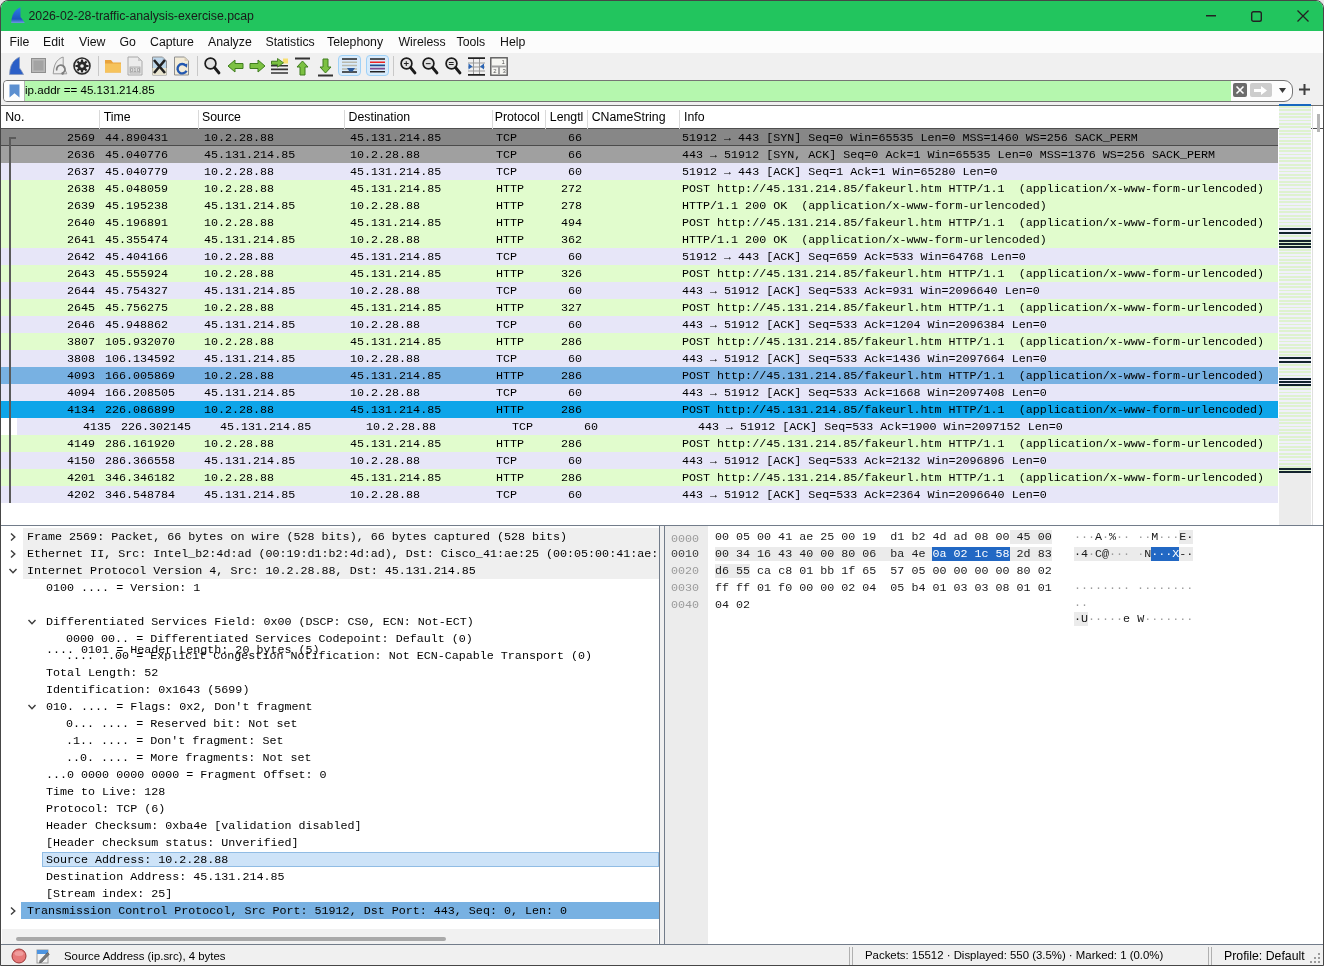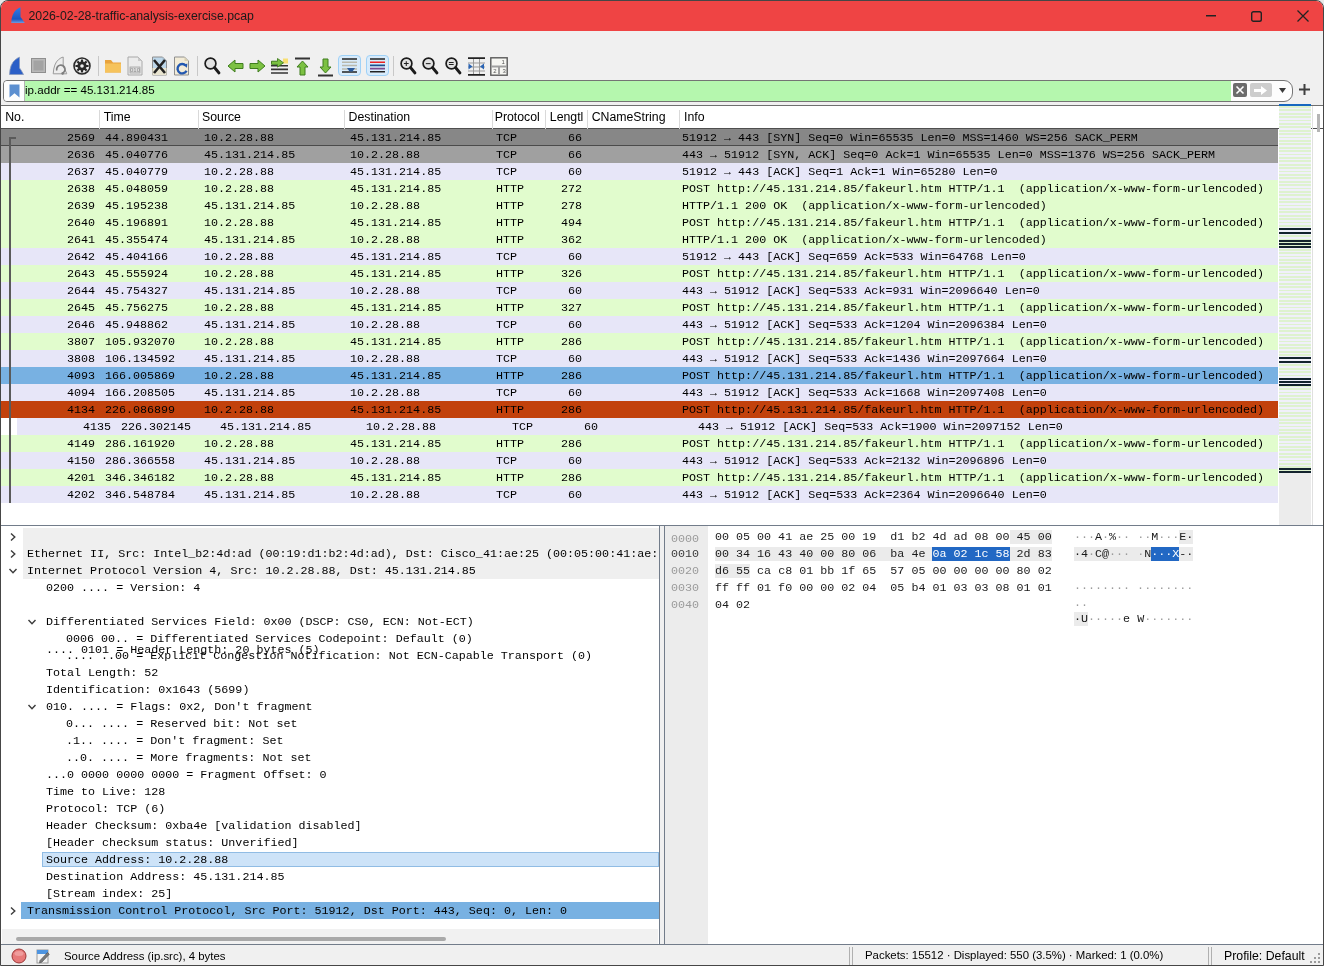--- a/index.html
+++ b/index.html
@@ -1,20 +1,20 @@
 <!DOCTYPE html>
 <html><head><meta charset="utf-8">
 <style>
 *{margin:0;padding:0;box-sizing:content-box;}
 html,body{width:1324px;height:966px;overflow:hidden;background:#e8e8e8;}
 body{font-family:"Liberation Sans",sans-serif;position:relative;}
 .abs{position:absolute;}
 #win{position:absolute;left:0;top:0;width:1322px;height:964px;border:1px solid #464646;border-radius:8px 8px 0 0;background:#f0f0f0;overflow:hidden;}
 
-#title{position:absolute;left:0;top:0;width:100%;height:30px;background:#ef4444;}
+#title{position:absolute;left:0;top:0;width:100%;height:30px;background:#22c55e;}
 #title .txt{position:absolute;left:27.5px;top:7.5px;font-size:12.3px;color:#1a1a1a;}
 
 #menu{position:absolute;left:0;top:30px;width:100%;height:22px;background:#fcfcfc;font-size:12.3px;color:#111;}
 #menu span{position:absolute;top:4px;}
 
 #toolbar{position:absolute;left:0;top:52px;width:100%;height:26px;background:#f0f0f0;}
 .tsep{position:absolute;top:3px;width:1px;height:20px;background:#c8c8c8;}
 .pressed{position:absolute;top:1.5px;width:23px;height:21px;background:#d8ebfb;border:1.5px solid #9fd1f7;border-radius:4px;box-sizing:border-box;}
 
 #fbar{position:absolute;left:0;top:78px;width:100%;height:27px;background:#f0f0f0;}
@@ -57,20 +57,33 @@
         <rect width="10" height="1.5" fill="#222"></rect>
       </svg>
   <svg class="abs" style="left:1249.5px;top:9.5px;" width="11" height="11" viewBox="0 0 11 11">
         <rect x="0.7" y="0.7" width="9.6" height="9.6" rx="1.8" fill="none" stroke="#222" stroke-width="1.4"></rect>
       </svg>
   <svg class="abs" style="left:1295.5px;top:9px;" width="12" height="12" viewBox="0 0 12 12">
         <path d="M0.5,0.5 L11.5,11.5 M11.5,0.5 L0.5,11.5" stroke="#222" stroke-width="1.25"></path>
       </svg>
 </div>
 
+<div id="menu">
+  <span style="left:8.5px;">File</span>
+      <span style="left:42px;">Edit</span>
+      <span style="left:78px;">View</span>
+  <span style="left:118.5px;">Go</span>
+      <span style="left:149px;">Capture</span>
+      <span style="left:207px;">Analyze</span>
+  <span style="left:264.5px;">Statistics</span>
+      <span style="left:326px;">Telephony</span>
+      <span style="left:397.5px;">Wireless</span>
+  <span style="left:455.5px;">Tools</span>
+      <span style="left:499px;">Help</span>
+</div>
 
 <div id="toolbar">
 <svg class="abs" style="left:7px;top:3px;" width="17" height="20" viewBox="0 0 17 20">
 <path d="M1.5,18.5 Q2,8 7,4 Q9.5,1.8 11.5,1.2 L11.5,12 Q13,13.5 15.5,18.5 Z" fill="#2b5fc7" stroke="#8899bb" stroke-width="0.8"></path>
       </svg>
 <svg class="abs" style="left:30px;top:5px;" width="15" height="15" viewBox="0 0 15 15">
 <rect x="0.5" y="0.5" width="14" height="14" fill="#b9b9b9" stroke="#8f8f8f"></rect>
         <rect x="2.5" y="2.5" width="10" height="10" fill="#a3a3a3"></rect>
       </svg>
 <svg class="abs" style="left:51px;top:3px;" width="16" height="19" viewBox="0 0 16 19">
@@ -393,21 +406,21 @@
     </div>
 <div class="prow" style="top:383px;background:#e7e6f8;">
       <span class="c cno">4094</span>
       <span class="c" style="left:104px;">166.208505</span>
       <span class="c" style="left:203px;">45.131.214.85</span>
       <span class="c" style="left:349px;">10.2.28.88</span>
       <span class="c" style="left:495px;">TCP</span>
       <span class="c clen">60</span>
       <span class="c" style="left:681px;">443 → 51912 [ACK] Seq=533 Ack=1668 Win=2097408 Len=0</span>
     </div>
-<div class="prow" style="top:400px;background:#c2410c;">
+<div class="prow" style="top:400px;background:#0ea5e9;">
       <span class="c cno">4134</span>
       <span class="c" style="left:104px;">226.086899</span>
       <span class="c" style="left:203px;">10.2.28.88</span>
       <span class="c" style="left:349px;">45.131.214.85</span>
       <span class="c" style="left:495px;">HTTP</span>
       <span class="c clen">286</span>
       <span class="c" style="left:681px;">POST http://45.131.214.85/fakeurl.htm HTTP/1.1  (application/x-www-form-urlencoded)</span>
     </div>
 <div class="prow" style="top:417px;background:#e7e6f8;margin-left:16px;">
       <span class="c cno">4135</span>
@@ -478,37 +491,38 @@
 
 <div class="abs" style="left:0;top:524px;width:1324px;height:1.2px;background:#727c8a;"></div>
 <div class="abs" style="left:0;top:525px;width:658px;height:419px;background:#fff;border-right:1.2px solid #727c8a;"></div>
 <div class="abs" style="left:663px;top:525px;width:660px;height:419px;background:#fff;border-top:1.2px solid #727c8a;border-left:1.2px solid #727c8a;margin-top:-1px;"></div>
 <div class="abs" style="left:664px;top:525px;width:43px;height:418px;background:#ececec;"></div>
 <div class="abs" style="left:0;top:525px;width:658px;height:418px;overflow:hidden;">
 <div class="abs" style="left:22px;top:2px;width:636px;height:17px;background:#efefef;"></div>
 <svg class="abs" style="left:7px;top:5.5px;" width="10" height="10" viewBox="0 0 10 10">
         <polyline points="3,1.5 6.8,5 3,8.5" fill="none" stroke="#3c3c3c" stroke-width="1.4"></polyline>
       </svg>
+<div class="drow" style="left:26px;top:2px;">Frame 2569: Packet, 66 bytes on wire (528 bits), 66 bytes captured (528 bits)</div>
 <div class="abs" style="left:22px;top:19px;width:636px;height:17px;background:#efefef;"></div>
 <svg class="abs" style="left:7px;top:22.5px;" width="10" height="10" viewBox="0 0 10 10">
         <polyline points="3,1.5 6.8,5 3,8.5" fill="none" stroke="#3c3c3c" stroke-width="1.4"></polyline>
       </svg>
 <div class="drow" style="left:26px;top:19px;">Ethernet II, Src: Intel_b2:4d:ad (00:19:d1:b2:4d:ad), Dst: Cisco_41:ae:25 (00:05:00:41:ae:25)</div>
 <div class="abs" style="left:22px;top:36px;width:636px;height:17px;background:#efefef;"></div>
 <svg class="abs" style="left:7px;top:39.5px;" width="10" height="10" viewBox="0 0 10 10">
         <polyline points="1.5,3 5,6.8 8.5,3" fill="none" stroke="#3c3c3c" stroke-width="1.4"></polyline>
       </svg>
 <div class="drow" style="left:26px;top:36px;">Internet Protocol Version 4, Src: 10.2.28.88, Dst: 45.131.214.85</div>
-<div class="drow" style="left:45px;top:53px;">0200 .... = Version: 4</div>
+<div class="drow" style="left:45px;top:53px;">0100 .... = Version: 1</div>
 <div class="drow" style="left:45px;top:70px;margin-top:45px;">.... 0101 = Header Length: 20 bytes (5)</div>
 <svg class="abs" style="left:26px;top:90.5px;" width="10" height="10" viewBox="0 0 10 10">
         <polyline points="1.5,3 5,6.8 8.5,3" fill="none" stroke="#3c3c3c" stroke-width="1.4"></polyline>
       </svg>
 <div class="drow" style="left:45px;top:87px;">Differentiated Services Field: 0x00 (DSCP: CS0, ECN: Not-ECT)</div>
-<div class="drow" style="left:65px;top:104px;">0006 00.. = Differentiated Services Codepoint: Default (0)</div>
+<div class="drow" style="left:65px;top:104px;">0000 00.. = Differentiated Services Codepoint: Default (0)</div>
 <div class="drow" style="left:65px;top:121px;">.... ..00 = Explicit Congestion Notification: Not ECN-Capable Transport (0)</div>
 <div class="drow" style="left:45px;top:138px;">Total Length: 52</div>
 <div class="drow" style="left:45px;top:155px;">Identification: 0x1643 (5699)</div>
 <svg class="abs" style="left:26px;top:175.5px;" width="10" height="10" viewBox="0 0 10 10">
         <polyline points="1.5,3 5,6.8 8.5,3" fill="none" stroke="#3c3c3c" stroke-width="1.4"></polyline>
       </svg>
 <div class="drow" style="left:45px;top:172px;">010. .... = Flags: 0x2, Don't fragment</div>
 <div class="drow" style="left:65px;top:189px;">0... .... = Reserved bit: Not set</div>
 <div class="drow" style="left:65px;top:206px;">.1.. .... = Don't fragment: Set</div>
 <div class="drow" style="left:65px;top:223px;">..0. .... = More fragments: Not set</div>

